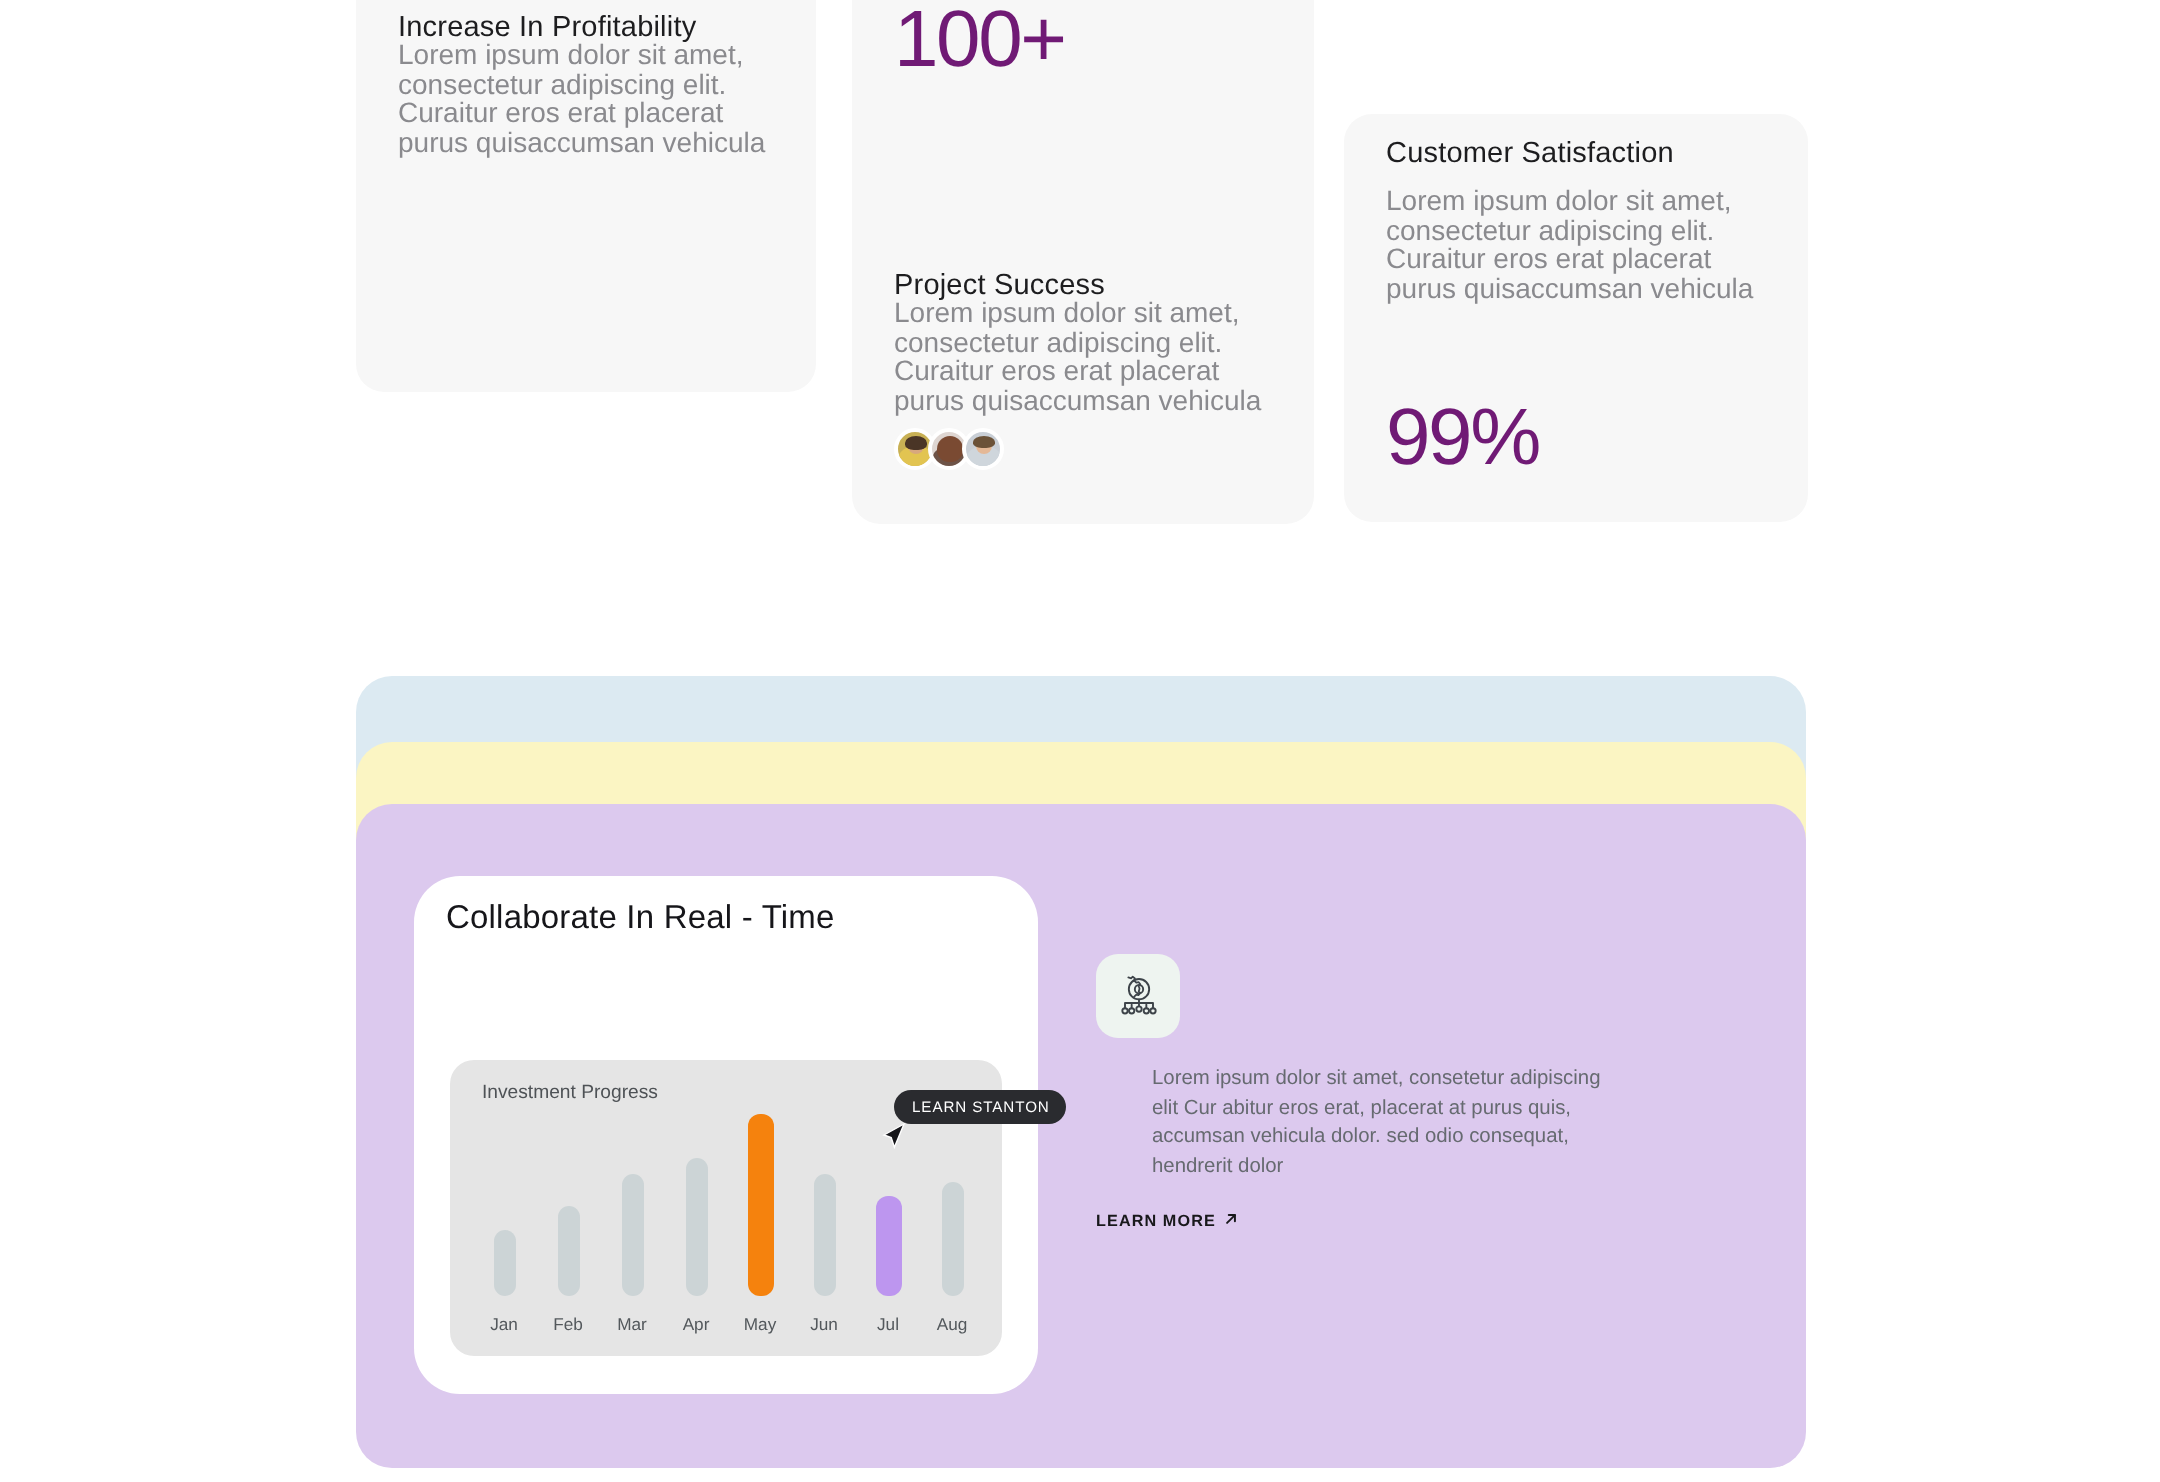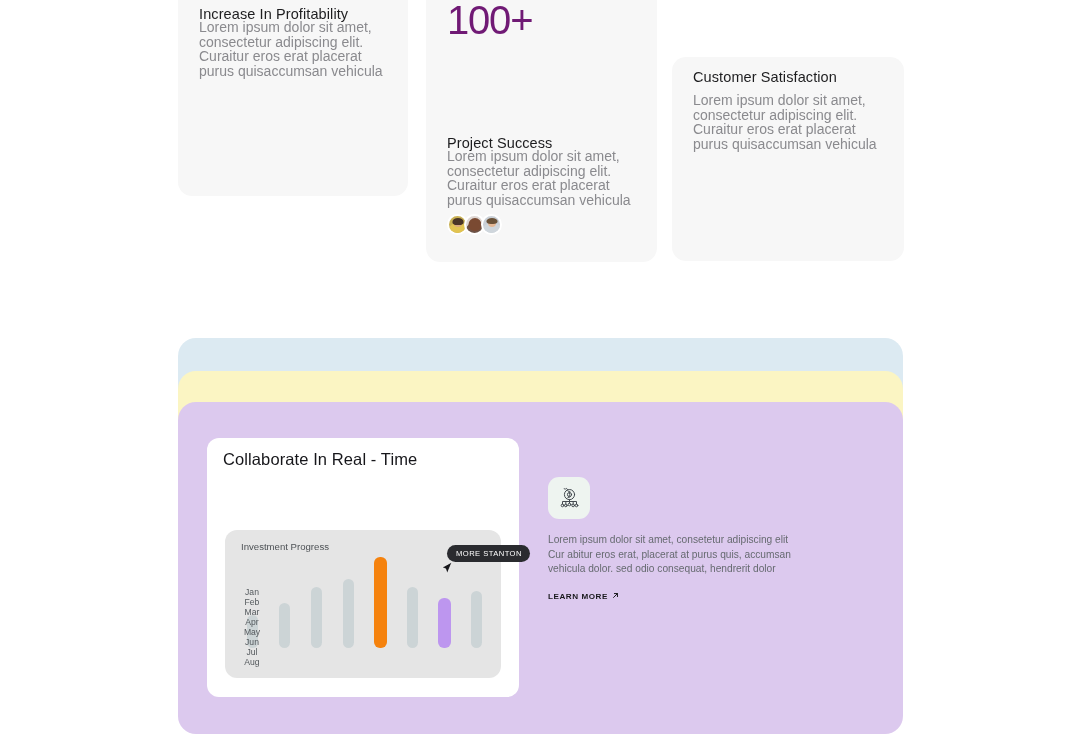--- a/index.html
+++ b/index.html
@@ -94,21 +94,21 @@
   #layer-blue   { left: 178px; top: 338px; width: 725px; height: 90px; background: #dceaf2; }
   #layer-yellow { left: 178px; top: 371px; width: 725px; height: 90px; background: #fbf5c3; }
   #layer-purple { left: 178px; top: 402px; width: 725px; height: 332px; background: #dcc9ee; }
 
   
   #chart-card {
     position: absolute;
     left: 207px; top: 438px;
     width: 312px; height: 259px;
     background: #ffffff;
-    border-radius: 12px;
+    border-radius: 23px;
   }
   #chart-card-head { position: absolute; left: 16px; right: 16px; top: 12px; }
   .collab-title {
     font-size: 16.5px;
     color: #16161a;
     letter-spacing: .1px;
   }
   .collab-body {
     font-size: 10.2px;
     line-height: 14.5px;
@@ -153,21 +153,20 @@
     background: #ccd4d6;
   }
   .bar.hl-orange { background: #f5820d; width: 13px; }
   .bar.hl-purple { background: #bd96ef; width: 13px; }
   #labels {
     position: absolute;
     left: 12px; right: 10px;
     bottom: 11px;
     display: flex;
     justify-content: space-between;
-    flex-direction: column;
   }
   .bar-label {
     width: 30px;
     text-align: center;
     font-size: 8.6px;
     color: #53585c;
   }
 
   
   #tooltip {
@@ -201,20 +200,21 @@
     line-height: 23.5px;
     color: #16161a;
     letter-spacing: -.1px;
   }
   .feature-body {
     margin-top: 14px;
     font-size: 10.2px;
     line-height: 14.5px;
     color: #666a70;
     max-width: 248px;
+    margin-left: 28px;
   }
   .learn-more {
     margin-top: 15px;
     display: inline-flex;
     align-items: center;
     gap: 4px;
     font-size: 8.1px;
     font-weight: bold;
     letter-spacing: .55px;
     color: #18181b;
@@ -272,20 +272,23 @@
     </div>
   </div>
 
   <div class="stat-card" id="stat-card-2">
     <div class="stat-inner" id="c2-title">
       <div class="stat-title">Customer Satisfaction</div>
     </div>
     <div class="stat-inner" id="c2-body">
       <div class="stat-body">Lorem ipsum dolor sit amet, consectetur adipiscing elit. Curaitur eros erat placerat purus quisaccumsan vehicula</div>
     </div>
+    <div class="stat-inner" id="c2-value">
+      <div class="stat-big">99%</div>
+    </div>
   </div>
 
   <div class="layer" id="layer-blue"></div>
   <div class="layer" id="layer-yellow"></div>
   <div class="layer" id="layer-purple"></div>
 
   <div id="chart-card">
     <div id="chart-card-head">
       <div class="collab-title">Collaborate In Real - Time</div>
     </div>
@@ -324,21 +327,21 @@
           <div class="bar-label">Mar</div>
           <div class="bar-label">Apr</div>
           <div class="bar-label">May</div>
           <div class="bar-label">Jun</div>
           <div class="bar-label">Jul</div>
           <div class="bar-label">Aug</div>
         </div>
     </div>
   </div>
 
-  <div id="tooltip">MORE STANTON</div>
+  <div id="tooltip">LEARN STANTON</div>
   <div id="cursor">
     <svg viewBox="0 0 12 14" width="12" height="14">
       <path d="M11 1 L1 6.5 L4.6 7.8 L6.2 12.6 Z" fill="#16161a" stroke="#ffffff" stroke-width="0.7"></path>
     </svg>
   </div>
 
   <div id="right-panel">
     <div id="feature-icon">
       <svg viewBox="0 0 30 30" width="25" height="25" fill="none" stroke="#3d4349" stroke-width="1.15" stroke-linecap="round" stroke-linejoin="round">
         <path d="M15 4.2 l1.9 .55 .95 -1.1 1.45 1.25 -.45 1.4 1.35 1.35 1.4 -.45 1.25 1.45 -1.1 .95 .55 1.9 -.55 1.9 1.1 .95 -1.25 1.45 -1.4 -.45 -1.35 1.35" transform="translate(-5.2,-0.6) scale(0.92)"></path>

